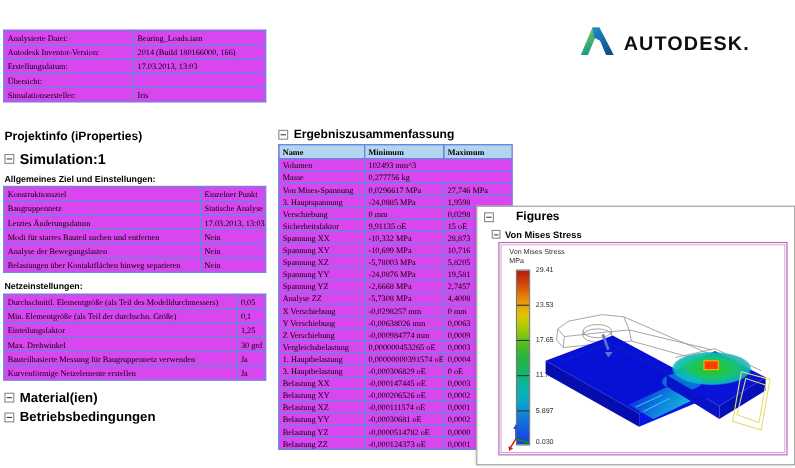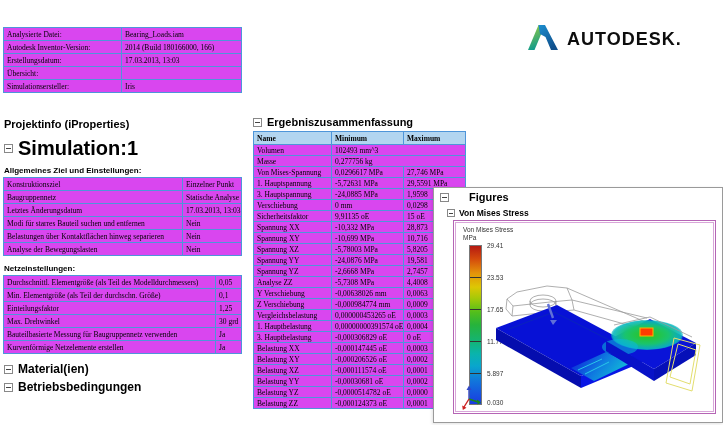--- a/index.html
+++ b/index.html
@@ -4,21 +4,21 @@
 <style>
   html,body{margin:0;padding:0;}
   body{
     width:723px;height:425px;position:relative;overflow:hidden;
     background:#fff;font-family:"Liberation Sans",sans-serif;color:#000;
   }
   .abs{position:absolute;}
   
   #page-title{left:4px;top:3px;font-size:15px;font-weight:bold;letter-spacing:0.2px;margin-top:46px;}
   .sec-h1{font-size:11px;font-weight:bold;}
-  .sec-h2{font-size:20px;font-weight:bold;}
+  .sec-h2{font-size:13px;font-weight:bold;}
   .sec-h3{font-size:8px;font-weight:bold;}
   .tree-row{display:flex;align-items:center;gap:5px;}
   .minusbox{
     width:9px;height:9px;border:1px solid #888;background:#fff;
     position:relative;flex:0 0 auto;box-sizing:border-box;
   }
   .minusbox::before{
     content:"";position:absolute;left:1px;right:1px;top:3px;height:1px;background:#444;
   }
   
@@ -148,25 +148,25 @@
       </tr>
         <tr>
         <td>Letztes Änderungsdatum</td>
         <td>17.03.2013, 13:03</td>
       </tr>
         <tr>
         <td>Modi für starres Bauteil suchen und entfernen</td>
         <td>Nein</td>
       </tr>
         <tr>
+        <td>Analyse der Bewegungslasten</td>
+        <td>Nein</td>
+      </tr>
+        <tr>
         <td>Belastungen über Kontaktflächen hinweg separieren</td>
-        <td>Nein</td>
-      </tr>
-        <tr>
-        <td>Analyse der Bewegungslasten</td>
         <td>Nein</td>
       </tr>
       </tbody>
   </table>
 
   <div class="sec-h3" style="margin:8px 0 2px 0;">Netzeinstellungen:</div>
   <table class="blu">
     <colgroup>
         <col style="width:212px">
         <col style="width:26px">
@@ -239,25 +239,20 @@
         <td>Masse</td>
         <td colspan="2">0,277756 kg</td>
 
       </tr>
         <tr>
         <td>Von Mises-Spannung</td>
         <td>0,0296617 MPa</td>
         <td>27,746 MPa</td>
       </tr>
         <tr>
-        <td>1. Hauptspannung</td>
-        <td>-5,72631 MPa</td>
-        <td>29,5591 MPa</td>
-      </tr>
-        <tr>
         <td>3. Hauptspannung</td>
         <td>-24,0885 MPa</td>
         <td>1,9598</td>
       </tr>
         <tr>
         <td>Verschiebung</td>
         <td>0 mm</td>
         <td>0,0298</td>
       </tr>
         <tr>
@@ -287,20 +282,25 @@
       </tr>
         <tr>
         <td>Spannung YZ</td>
         <td>-2,6668 MPa</td>
         <td>2,7457</td>
       </tr>
         <tr>
         <td>Analyse ZZ</td>
         <td>-5,7308 MPa</td>
         <td>4,4008</td>
+      </tr>
+        <tr>
+        <td>X Verschiebung</td>
+        <td>-0,0298257 mm</td>
+        <td>0 mm</td>
       </tr>
         <tr>
         <td>Y Verschiebung</td>
         <td>-0,00638026 mm</td>
         <td>0,0063</td>
       </tr>
         <tr>
         <td>Z Verschiebung</td>
         <td>-0,000984774 mm</td>
         <td>0,0009</td>

